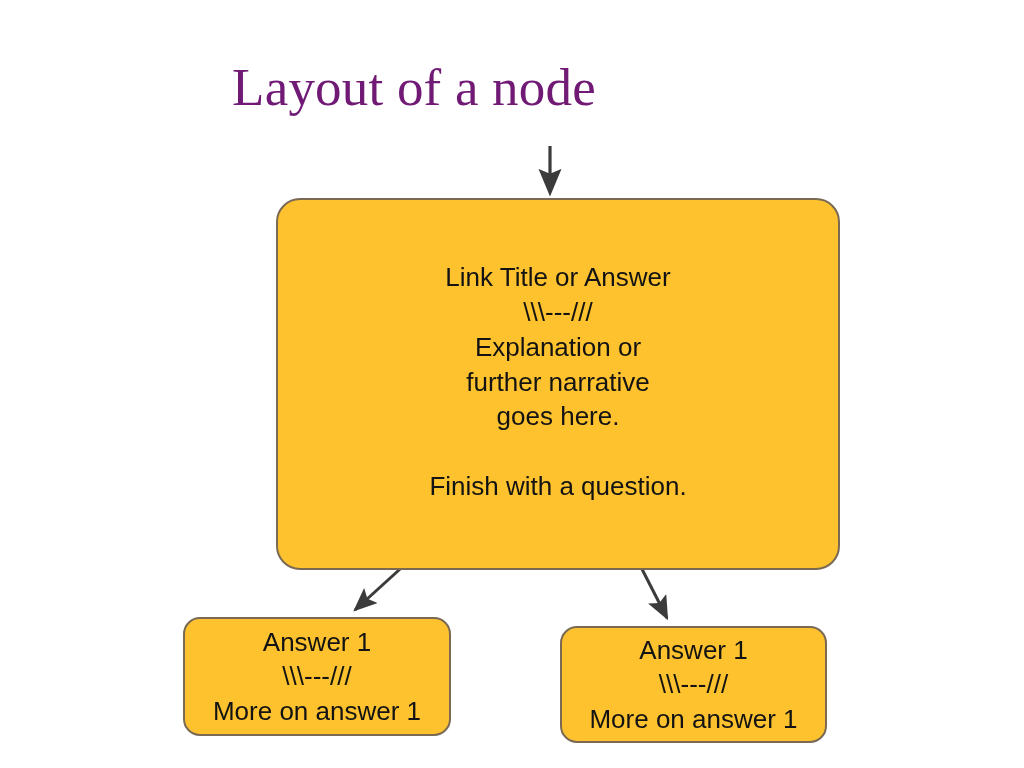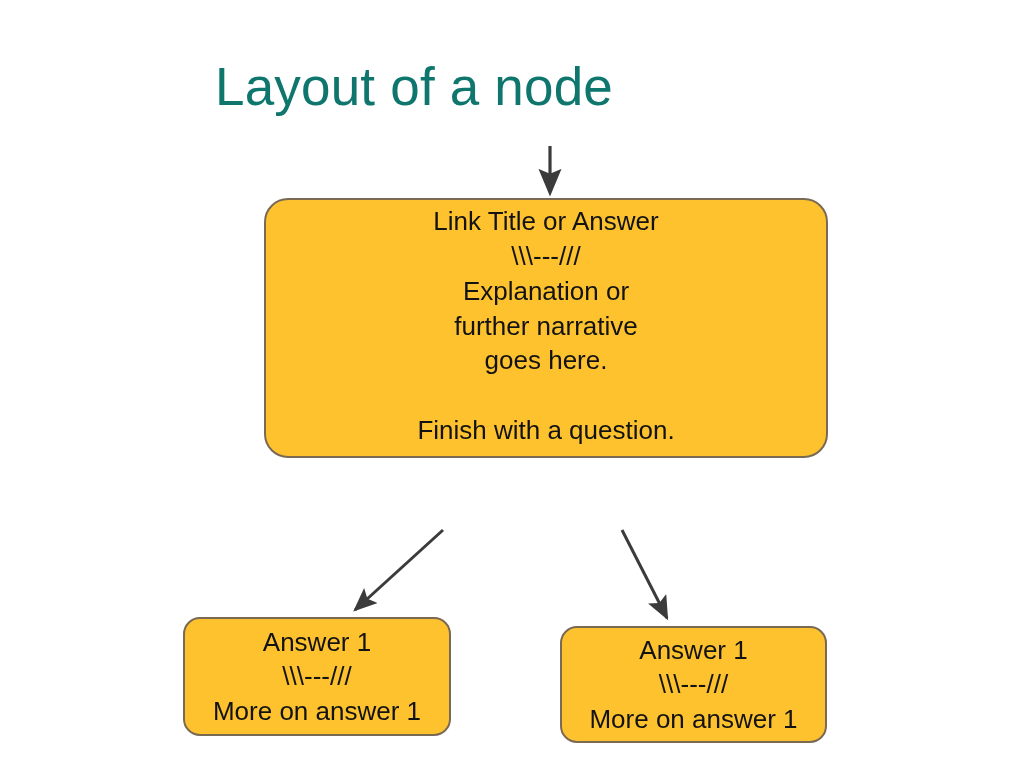--- a/index.html
+++ b/index.html
@@ -22,25 +22,25 @@
     height: 768px;
   }
 
   
   .slide-title {
     position: absolute;
     left: 0;
     top: 58px;
     width: 828px;
     text-align: center;
-    font-family: Liberation Sans, sans-serif;
+    font-family: Liberation Serif, serif;
     font-weight: 300;
     font-size: 53px;
     line-height: 1.1;
-    color: #0f766e;
+    color: #701a75;
     letter-spacing: 0.2px;
     white-space: nowrap;
   }
 
   
   .connectors {
     position: absolute;
     left: 0;
     top: 0;
     width: 1024px;
@@ -55,24 +55,24 @@
     background: #fdc22e;
     border: 2px solid #7a6a54;
     display: flex;
     align-items: center;
     justify-content: center;
     color: #131313;
     text-align: center;
   }
 
   .node-main {
-    left: 264px;
+    left: 276px;
     top: 198px;
     width: 564px;
-    height: 260px;
+    height: 372px;
     border-radius: 24px;
   }
 
   .node-answer-left {
     left: 183px;
     top: 617px;
     width: 268px;
     height: 119px;
     border-radius: 17px;
   }

